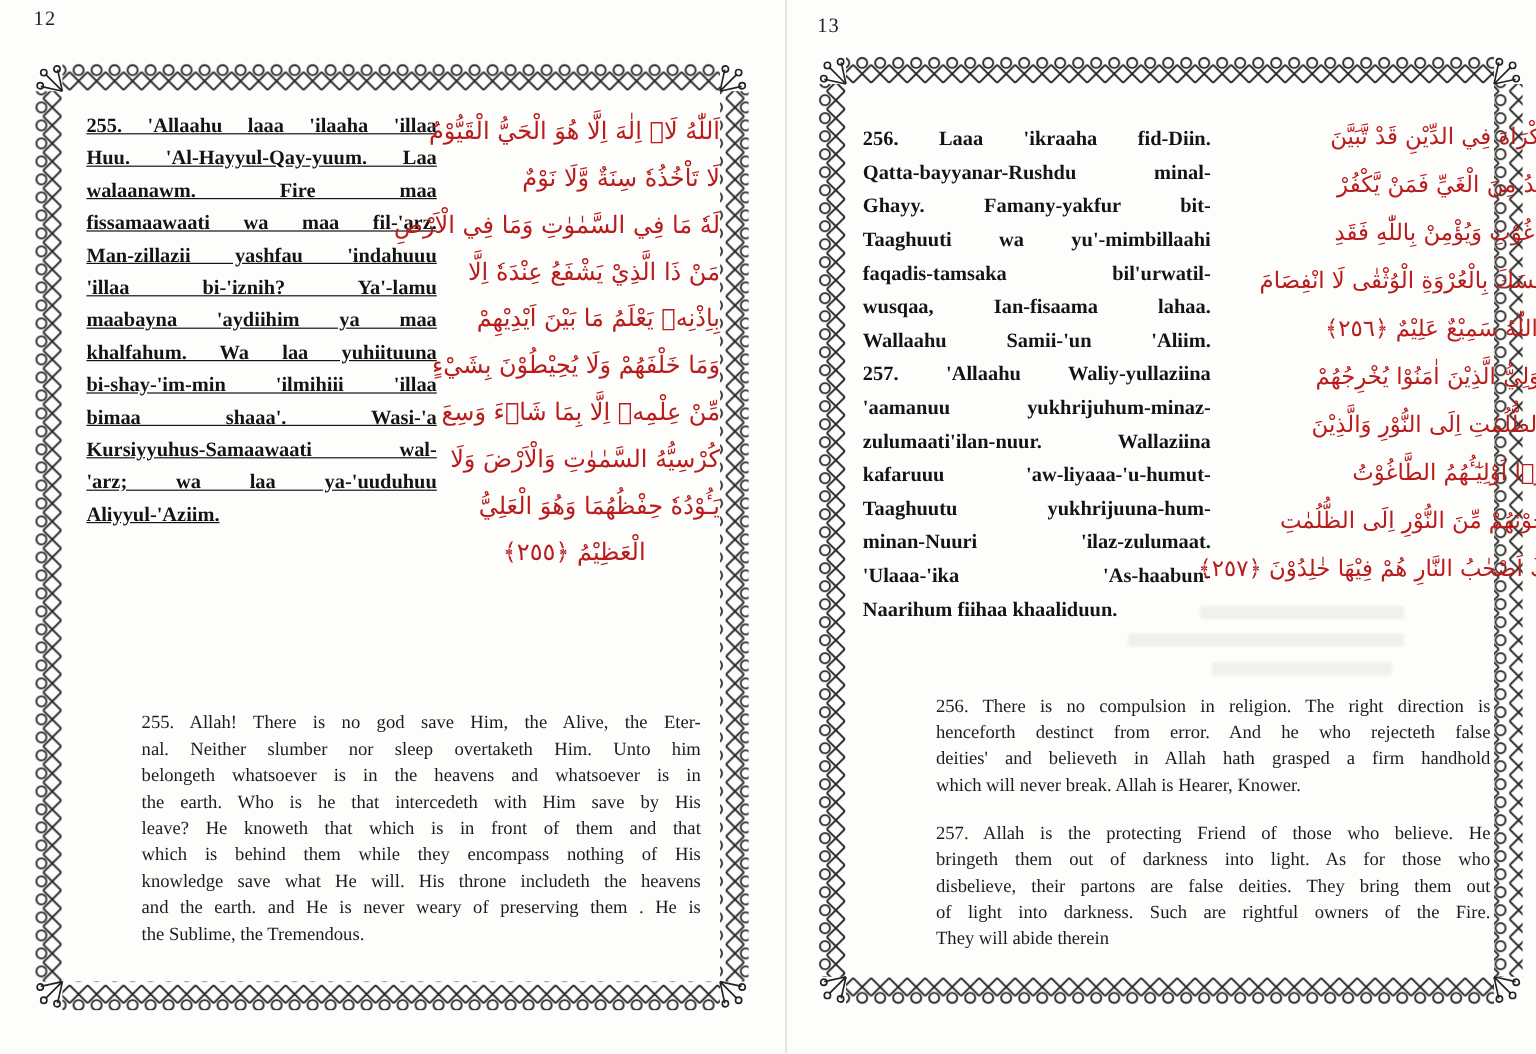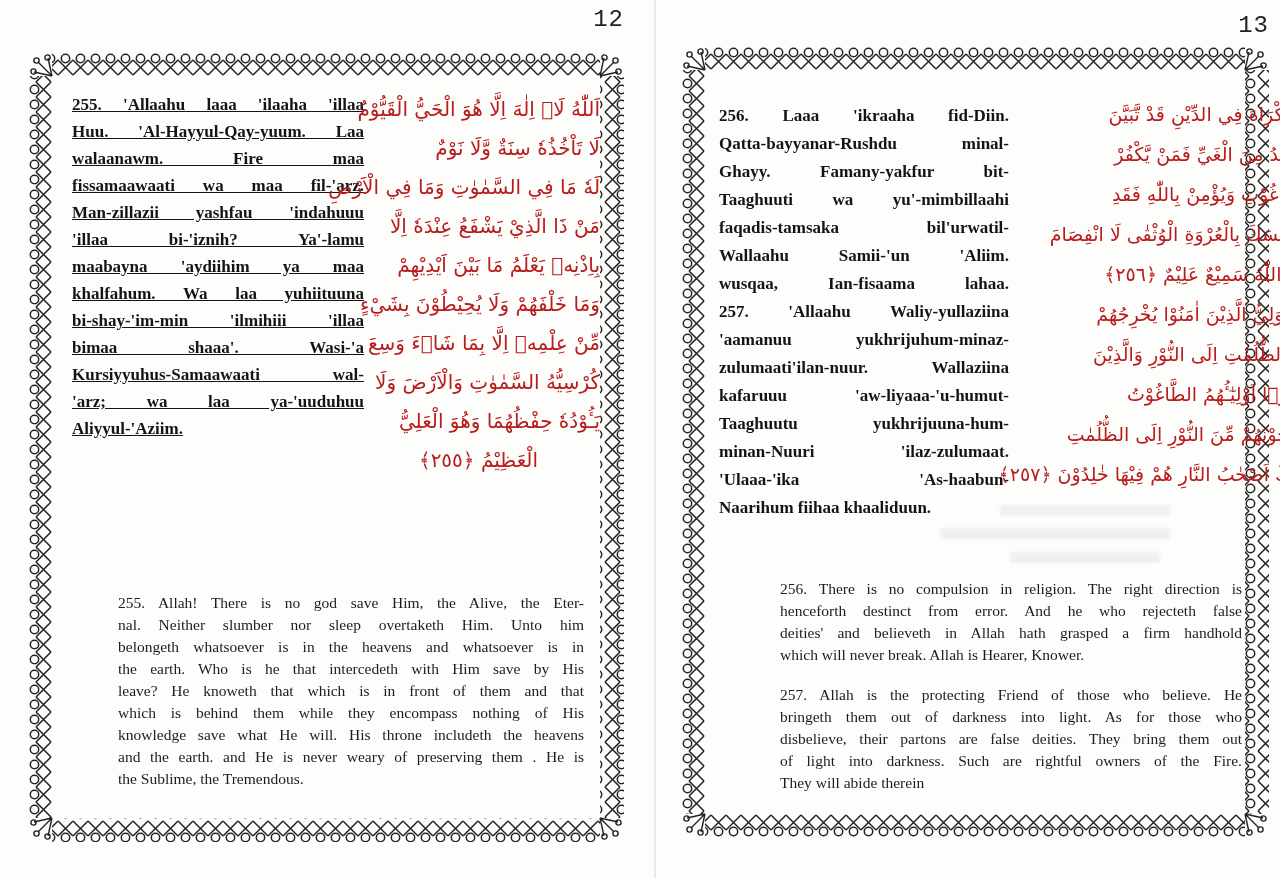--- a/index.html
+++ b/index.html
@@ -3,21 +3,21 @@
 <meta charset="utf-8">
 <style>
   html,body{margin:0;padding:0;background:#ffffff;}
   .canvas{position:relative;width:1280px;height:878px;background:#fdfdfc;overflow:hidden;
           font-family:"Liberation Serif", serif;color:#1b1b1b;}
   .page{position:absolute;top:0;height:878px;}
   .page.left{left:0;width:655px;}
   .page.right{left:655px;width:710px;}
   .gutter{position:absolute;top:0;bottom:0;left:654px;width:2px;
           background:linear-gradient(to right,rgba(0,0,0,0),rgba(0,0,0,.16),rgba(0,0,0,0));}
-  .pageno{position:absolute;text-align:right;font-size:24px;letter-spacing:1px;color:#222;font-family:Liberation Mono, monospace;}
+  .pageno{position:absolute;text-align:left;font-size:17px;letter-spacing:1px;color:#222;}
   .left .pageno{left:28px;width:596px;top:6px;}
   .right .pageno{left:26px;width:588px;top:12px;}
   .frame{position:absolute;pointer-events:none;}
   .left .frame{left:28px;top:52px;}
   .right .frame{left:26px;top:46px;}
   
   .block{position:absolute;}
   .translit{font-weight:bold;font-size:17px;line-height:27px;color:#141414;}
   .translit .line{text-align:justify;text-align-last:justify;white-space:normal;}
   .translit .line:last-child{text-align-last:left;}
@@ -139,22 +139,22 @@
       <use href="#cornerOrn" transform="translate(586,790) scale(-1,-1)"></use>
     </svg>
 
     <div class="block translit" style="left:64px;top:102px;width:290px;">
 
     <div class="line">256. Laaa 'ikraaha fid-Diin.</div>
         <div class="line">Qatta-bayyanar-Rushdu minal-</div>
         <div class="line">Ghayy. Famany-yakfur bit-</div>
         <div class="line">Taaghuuti wa yu'-mimbillaahi</div>
         <div class="line">faqadis-tamsaka bil'urwatil-</div>
+        <div class="line">wusqaa, Ian-fisaama lahaa.</div>
         <div class="line">Wallaahu Samii-'un 'Aliim.</div>
-        <div class="line">wusqaa, Ian-fisaama lahaa.</div>
         <div class="line">257. 'Allaahu Waliy-yullaziina</div>
         <div class="line">'aamanuu yukhrijuhum-minaz-</div>
         <div class="line">zulumaati'ilan-nuur. Wallaziina</div>
         <div class="line">kafaruuu 'aw-liyaaa-'u-humut-</div>
         <div class="line">Taaghuutu yukhrijuuna-hum-</div>
         <div class="line">minan-Nuuri 'ilaz-zulumaat.</div>
         <div class="line">'Ulaaa-'ika 'As-haabun-</div>
         <div class="line">Naarihum fiihaa khaaliduun.</div>
       </div>
 

